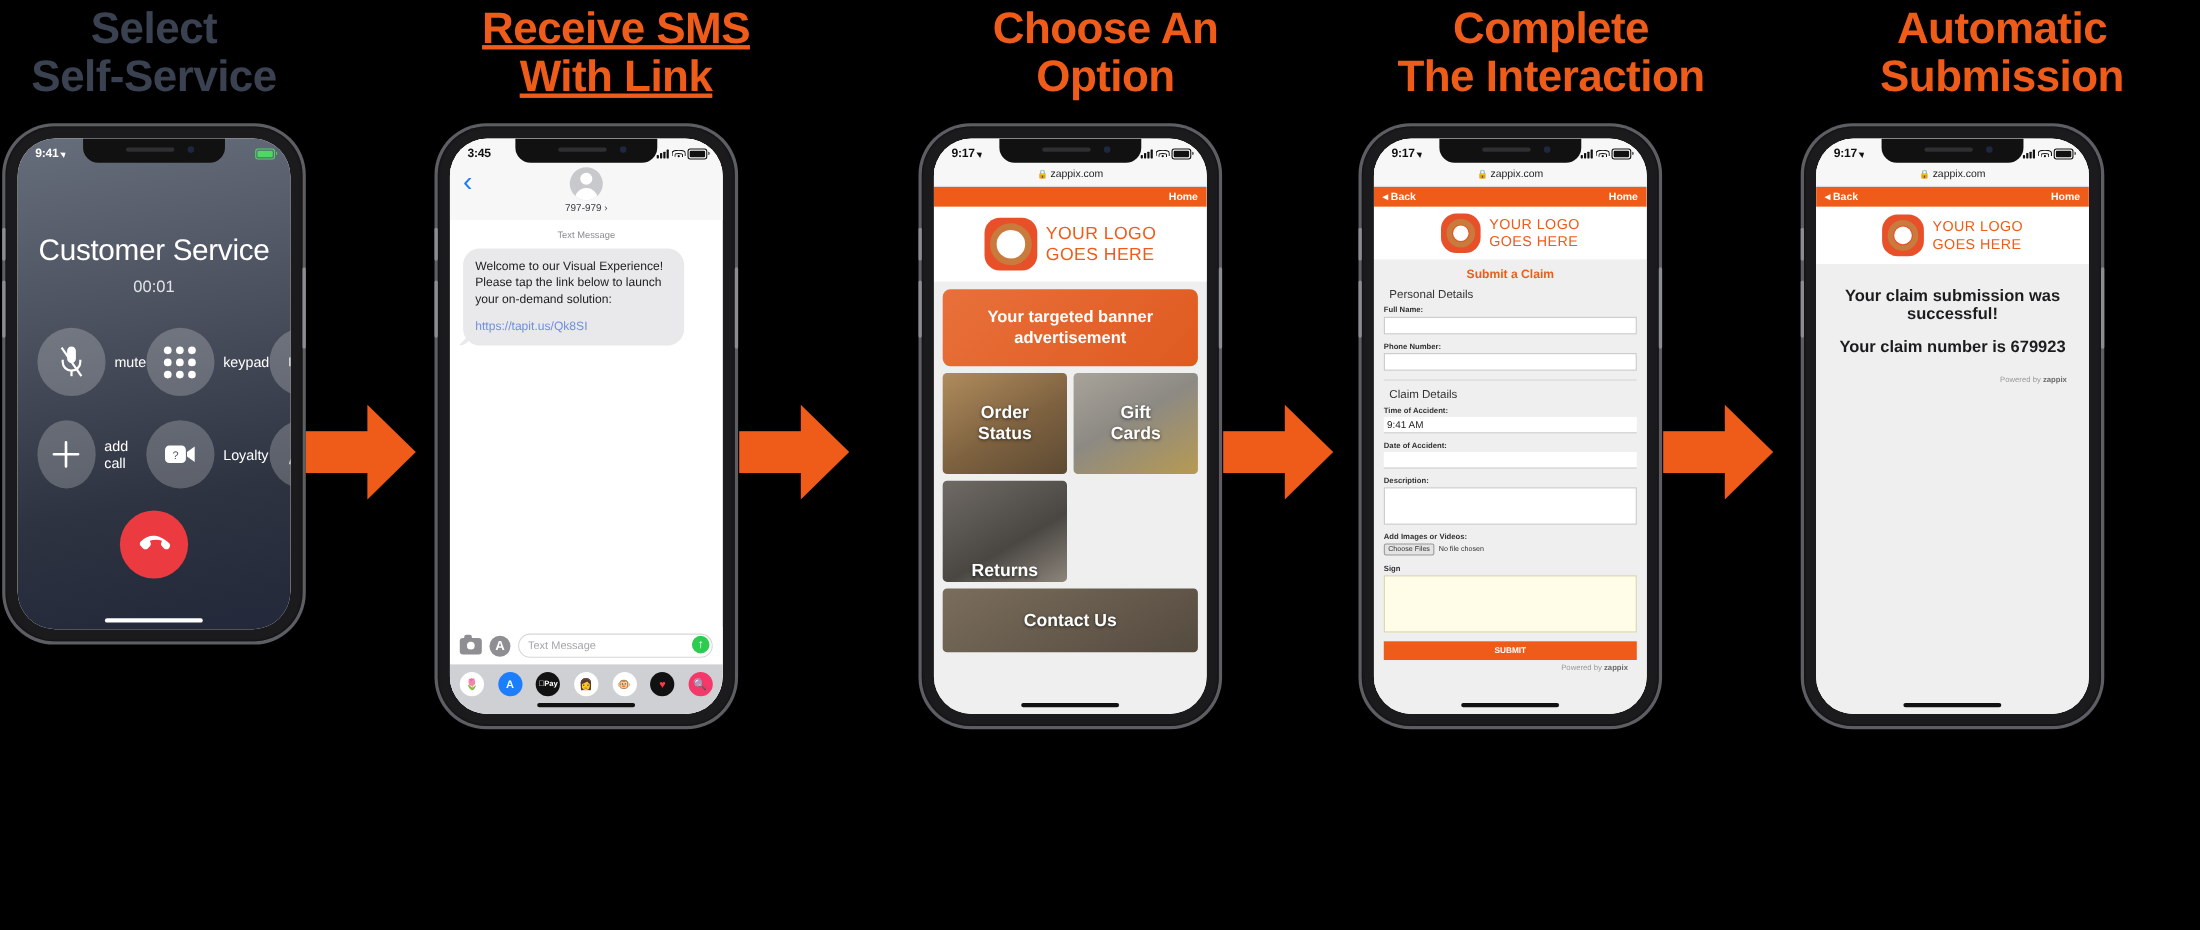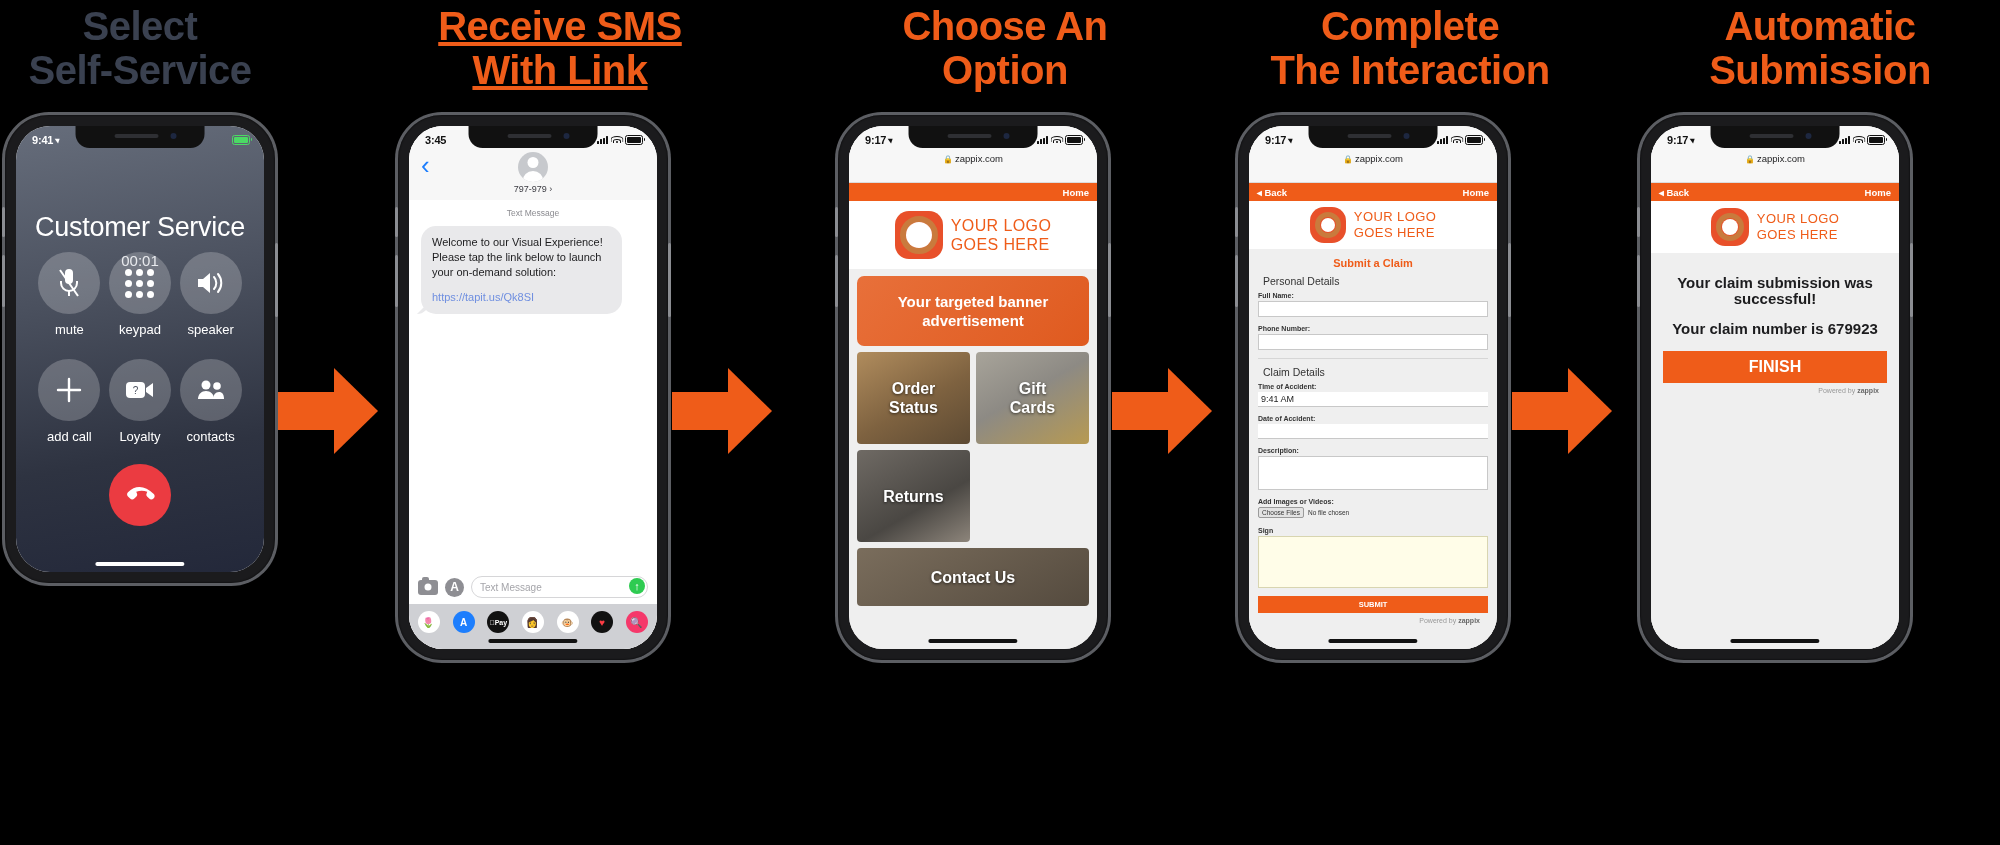--- a/index.html
+++ b/index.html
@@ -45,21 +45,21 @@
   .wifi span:nth-child(3){width:2px;height:2px;top:5px;border-radius:50%;background:currentColor;border:none}
   .batt{width:16px;height:8px;border:1.2px solid currentColor;border-radius:2.5px;position:relative;}
   .batt::after{content:"";position:absolute;right:-3px;top:2px;width:1.5px;height:3px;background:currentColor;border-radius:0 1px 1px 0;}
   .batt i{position:absolute;left:1px;top:1px;bottom:1px;background:currentColor;border-radius:1px;}
 
   
   .call{position:absolute;inset:0;background:linear-gradient(170deg,#666d7b 0%,#4a505e 38%,#2e3341 72%,#23283a 100%);color:#fff;}
   .call .caller{position:absolute;top:86px;width:100%;text-align:center;font-size:27px;font-weight:400;letter-spacing:-.3px;}
   .call .timer{position:absolute;top:126px;width:100%;text-align:center;font-size:15px;color:#e2e4e9;}
   .callgrid{position:absolute;left:0;right:0;bottom:128px;display:grid;grid-template-columns:repeat(3,1fr);row-gap:22px;padding:0 18px;}
-  .cbtn{display:flex;flex-direction:column;align-items:center;gap:8px;}
+  .cbtn{display:flex;flex-direction:row;align-items:center;gap:8px;}
   .cbtn .circ{width:62px;height:62px;border-radius:50%;background:rgba(255,255,255,.22);
               display:flex;align-items:center;justify-content:center;}
   .cbtn .lbl{font-size:13px;color:#fff;}
   .keypad-dots{display:grid;grid-template-columns:repeat(3,7px);grid-template-rows:repeat(3,7px);gap:4px;}
   .keypad-dots i{width:7px;height:7px;border-radius:50%;background:#fff;display:block;}
   .endcall{position:absolute;bottom:46px;left:50%;transform:translateX(-50%);width:62px;height:62px;border-radius:50%;
            background:#eb3b41;display:flex;align-items:center;justify-content:center;}
 
   
   .sms{position:absolute;inset:0;background:#fff;display:flex;flex-direction:column;}
@@ -82,41 +82,41 @@
   .appstore-ic{width:19px;height:19px;border-radius:50%;background:#8e8e93;color:#fff;display:flex;align-items:center;justify-content:center;font-size:12px;font-weight:bold;flex:none;}
   .msgfield{flex:1;height:20px;border:1px solid #d6d6d8;border-radius:12px;display:flex;align-items:center;
             padding:0 8px;font-size:10px;color:#a5a5aa;position:relative;}
   .sendbtn{position:absolute;right:2px;top:1px;width:16px;height:16px;border-radius:50%;background:#2ecb51;
            color:#fff;font-size:11px;display:flex;align-items:center;justify-content:center;line-height:1;}
   .appdock{display:flex;align-items:center;justify-content:space-between;gap:3px;padding:7px 9px 16px;background:#cfd0d4;}
   .appdock i{width:22px;height:22px;border-radius:50%;display:flex;align-items:center;justify-content:center;font-size:10px;font-style:normal;flex:none;}
 
   
   .web{position:absolute;inset:0;background:#efefef;display:flex;flex-direction:column;}
-  .urlbar{background:#f7f7f7;text-align:center;font-size:9.5px;color:#1c1c1e;padding:3px 0 18px;border-bottom:1px solid #dcdcdc;}
+  .urlbar{background:#f7f7f7;text-align:center;font-size:9.5px;color:#1c1c1e;padding:3px 0 5px;border-bottom:1px solid #dcdcdc;}
   .urlbar .lock{font-size:8px;margin-right:2px;}
   .appbar{background:#ef5c19;color:#fff;height:18px;display:flex;align-items:center;justify-content:space-between;padding:0 8px;font-size:9.5px;font-weight:bold;}
   .logobar{background:#fff;display:flex;align-items:center;justify-content:center;gap:8px;padding:10px 6px;}
   .logomark{width:48px;height:48px;position:relative;flex:none;}
   .logomark .petal{position:absolute;inset:0;border-radius:14px;background:#e8502a;}
   .logomark .ring{position:absolute;inset:5px;border-radius:50%;border:6px solid #c97a3d;}
   .logomark .hole{position:absolute;inset:11px;border-radius:50%;background:#fff;}
   .logotext{color:#ef5c19;font-size:16px;line-height:19px;letter-spacing:.4px;}
   .logotext.sm{font-size:13px;line-height:16px;}
   .banner{margin:7px 8px 6px;border-radius:7px;background:linear-gradient(135deg,#e8703a,#df5a1f);
           color:#fff;font-weight:bold;font-size:15px;line-height:19px;text-align:center;
           display:flex;align-items:center;justify-content:center;padding:16px 8px;}
   .tiles{display:grid;grid-template-columns:1fr 1fr;gap:6px;padding:0 8px;}
   .tile{height:92px;border-radius:4px;display:flex;align-items:center;justify-content:center;
         color:#fff;font-weight:bold;font-size:16px;line-height:19px;text-align:center;
         text-shadow:0 1px 3px rgba(0,0,0,.65);position:relative;overflow:hidden;}
   .tile.wide{grid-column:span 2;height:58px;}
   .t-order{background:linear-gradient(150deg,#b08c5d,#7e6240 55%,#5d4a33);}
   .t-gift{background:linear-gradient(150deg,#a8a49a,#8d8a84 45%,#b79a52);}
-  .t-returns{background:linear-gradient(150deg,#6f6a64,#4a4743 60%,#8d857b);}
+  .t-returns{background:linear-gradient(150deg,#6f6a64,#4a4743 60%,#8d857b);align-items:flex-end;}
   .t-loyalty{background:linear-gradient(150deg,#d2d0cc,#b5b2ad 55%,#9a968f);}
   .t-contact{background:linear-gradient(150deg,#7a6d5c,#544a3e);}
 
   
   .formwrap{flex:1;background:#efefef;padding:5px 9px 0;overflow:hidden;}
   .formtitle{color:#ef5c19;font-weight:bold;font-size:11px;text-align:center;margin:3px 0 6px;}
   .sect{font-size:10.5px;color:#333;margin:0 0 5px 5px;}
   .flabel{font-size:7px;font-weight:bold;color:#333;margin:0 0 2px;}
   .finput{height:14px;background:#fff;border:1px solid #c8c8c8;margin-bottom:8px;}
   .finput.val{font-size:9px;color:#222;padding:0 3px;line-height:14px;border:none;border-bottom:1px solid #c8c8c8;background:#fff;}
@@ -568,21 +568,20 @@
               <span class="hole"></span>
           </span>
           <span class="logotext sm">
             <div>YOUR LOGO</div>
             <div>GOES HERE</div>
           </span>
         </div>
         <div class="confwrap">
           <div class="confline">Your claim submission was successful!</div>
           <div class="confline">Your claim number is 679923</div>
-          <div class="finishbtn">FINISH</div>
           <div class="poweredby">
             <span>Powered by</span>
             <b>zappix</b>
           </div>
         </div>
         <div class="homebar"></div>
       </div>
     </div>
   </div>
 

